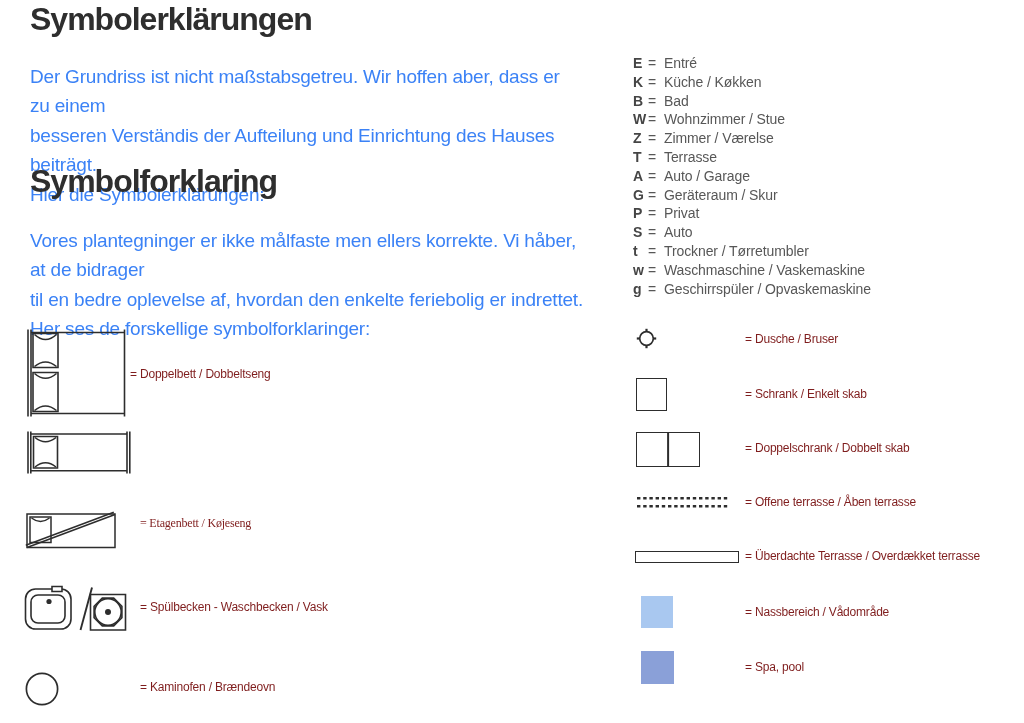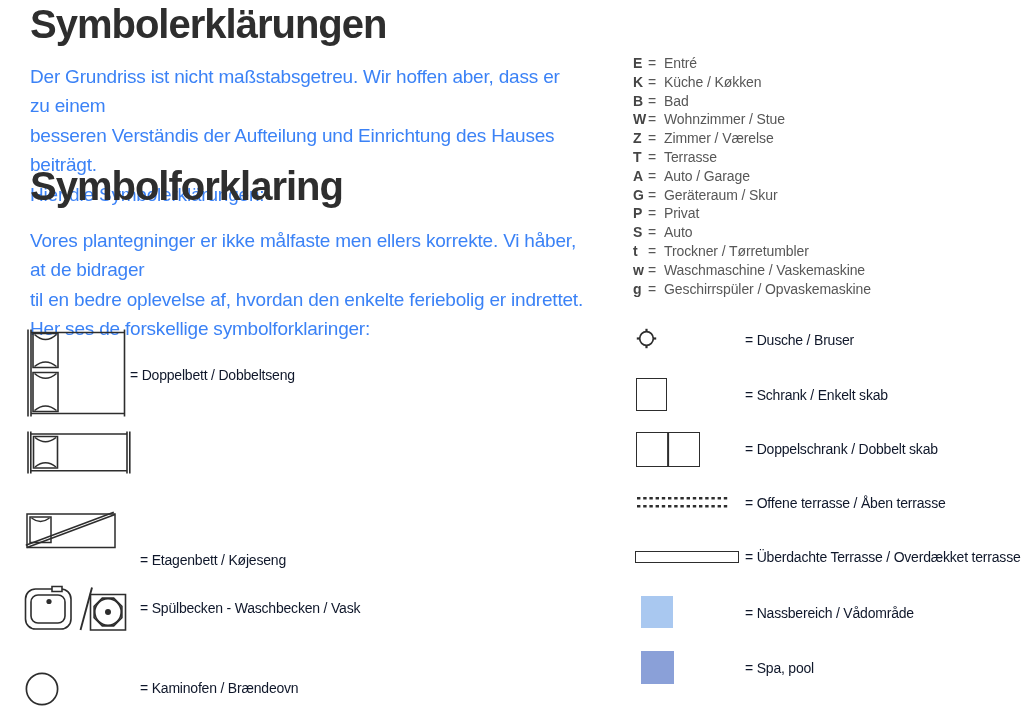--- a/index.html
+++ b/index.html
@@ -2,34 +2,34 @@
 <html><head>
 <meta charset="utf-8">
 <style>
   html,body { margin:0; padding:0; background:#fff; }
   #page {
     position:relative; width:1024px; height:723px; background:#ffffff;
     font-family:"Liberation Sans", sans-serif; overflow:hidden;
   }
   .abs { position:absolute; }
   h1.heading {
-    margin:0; font-size:40px; font-weight:bold; color:#2e2e2e;
+    margin:0; font-size:32px; font-weight:bold; color:#2e2e2e;
     letter-spacing:-1px; line-height:1.1; font-stretch:condensed;
   }
   .para {
     font-size:19px; color:#3b82f6; line-height:1.55; letter-spacing:-0.2px;
     white-space:pre-line;
   }
   
   .legend { left:633px; top:54px; width:380px; }
   .leg-row { display:flex; line-height:18.8px; font-size:14px; color:#575757; letter-spacing:-0.1px; }
   .leg-key { width:15px; font-weight:bold; color:#454545; }
   .leg-eq  { width:16px; }
   
-  .sym-label { font-size:14px; color:#0f172a; letter-spacing:-0.2px; white-space:nowrap; }
+  .sym-label { font-size:12px; color:#7f1d1d; letter-spacing:-0.2px; white-space:nowrap; }
   svg.sym { display:block; }
   svg.sym * { vector-effect:non-scaling-stroke; }
   .stroke { stroke:#2d2d2d; fill:none; }
   .cab { box-sizing:border-box; border:1.8px solid #2d2d2d; background:#fff; }
   .dbl-cab { position:relative; }
   .dbl-cab::after { content:""; position:absolute; left:50%; top:0; bottom:0; width:1.8px; background:#2d2d2d; transform:translateX(-50%); }
   .terrace-covered { box-sizing:border-box; border:1.7px solid #2d2d2d; background:#fff; }
   .swatch { }
 </style>
 </head>
@@ -148,21 +148,21 @@
 
   <svg class="sym abs" style="left:25px; top:511px;" width="92" height="39" viewBox="0 0 92 39">
     <g class="stroke" stroke-width="1.5">
       <rect x="2" y="3" width="88" height="33.5"></rect>
       <rect x="5" y="6" width="21" height="25.5"></rect>
       <path d="M6.5,7 Q15.5,14 24.5,7"></path>
       <line x1="2" y1="36.5" x2="90" y2="3.5"></line>
       <line x1="0.8" y1="34.2" x2="88.8" y2="1.2"></line>
     </g>
   </svg>
-  <div class="sym-label abs" style="left:140px; top:552px;">= Etagenbett / Køjeseng</div>
+  <div class="sym-label abs" style="left:140px; top:516px;font-family:Liberation Serif, serif;">= Etagenbett / Køjeseng</div>
 
   <svg class="sym abs" style="left:24px; top:585px;" width="104" height="47" viewBox="0 0 104 47">
     <g class="stroke" stroke-width="1.6">
       <rect x="1.5" y="4" width="45.5" height="40" rx="10"></rect>
       <rect x="28" y="1.5" width="10" height="5" fill="#ffffff"></rect>
       <rect x="7" y="10" width="34" height="28" rx="7"></rect>
       <circle cx="25" cy="16.5" r="2.6" fill="#2d2d2d" stroke="none"></circle>
       <line x1="56.5" y1="45" x2="68" y2="2.5" stroke-width="1.9"></line>
       <rect x="66.5" y="9.5" width="35" height="35.5"></rect>
       <polygon points="97.9,32.7 89.7,40.9 78.3,40.9 70.1,32.7 70.1,21.3 78.3,13.1 89.7,13.1 97.9,21.3"></polygon>

